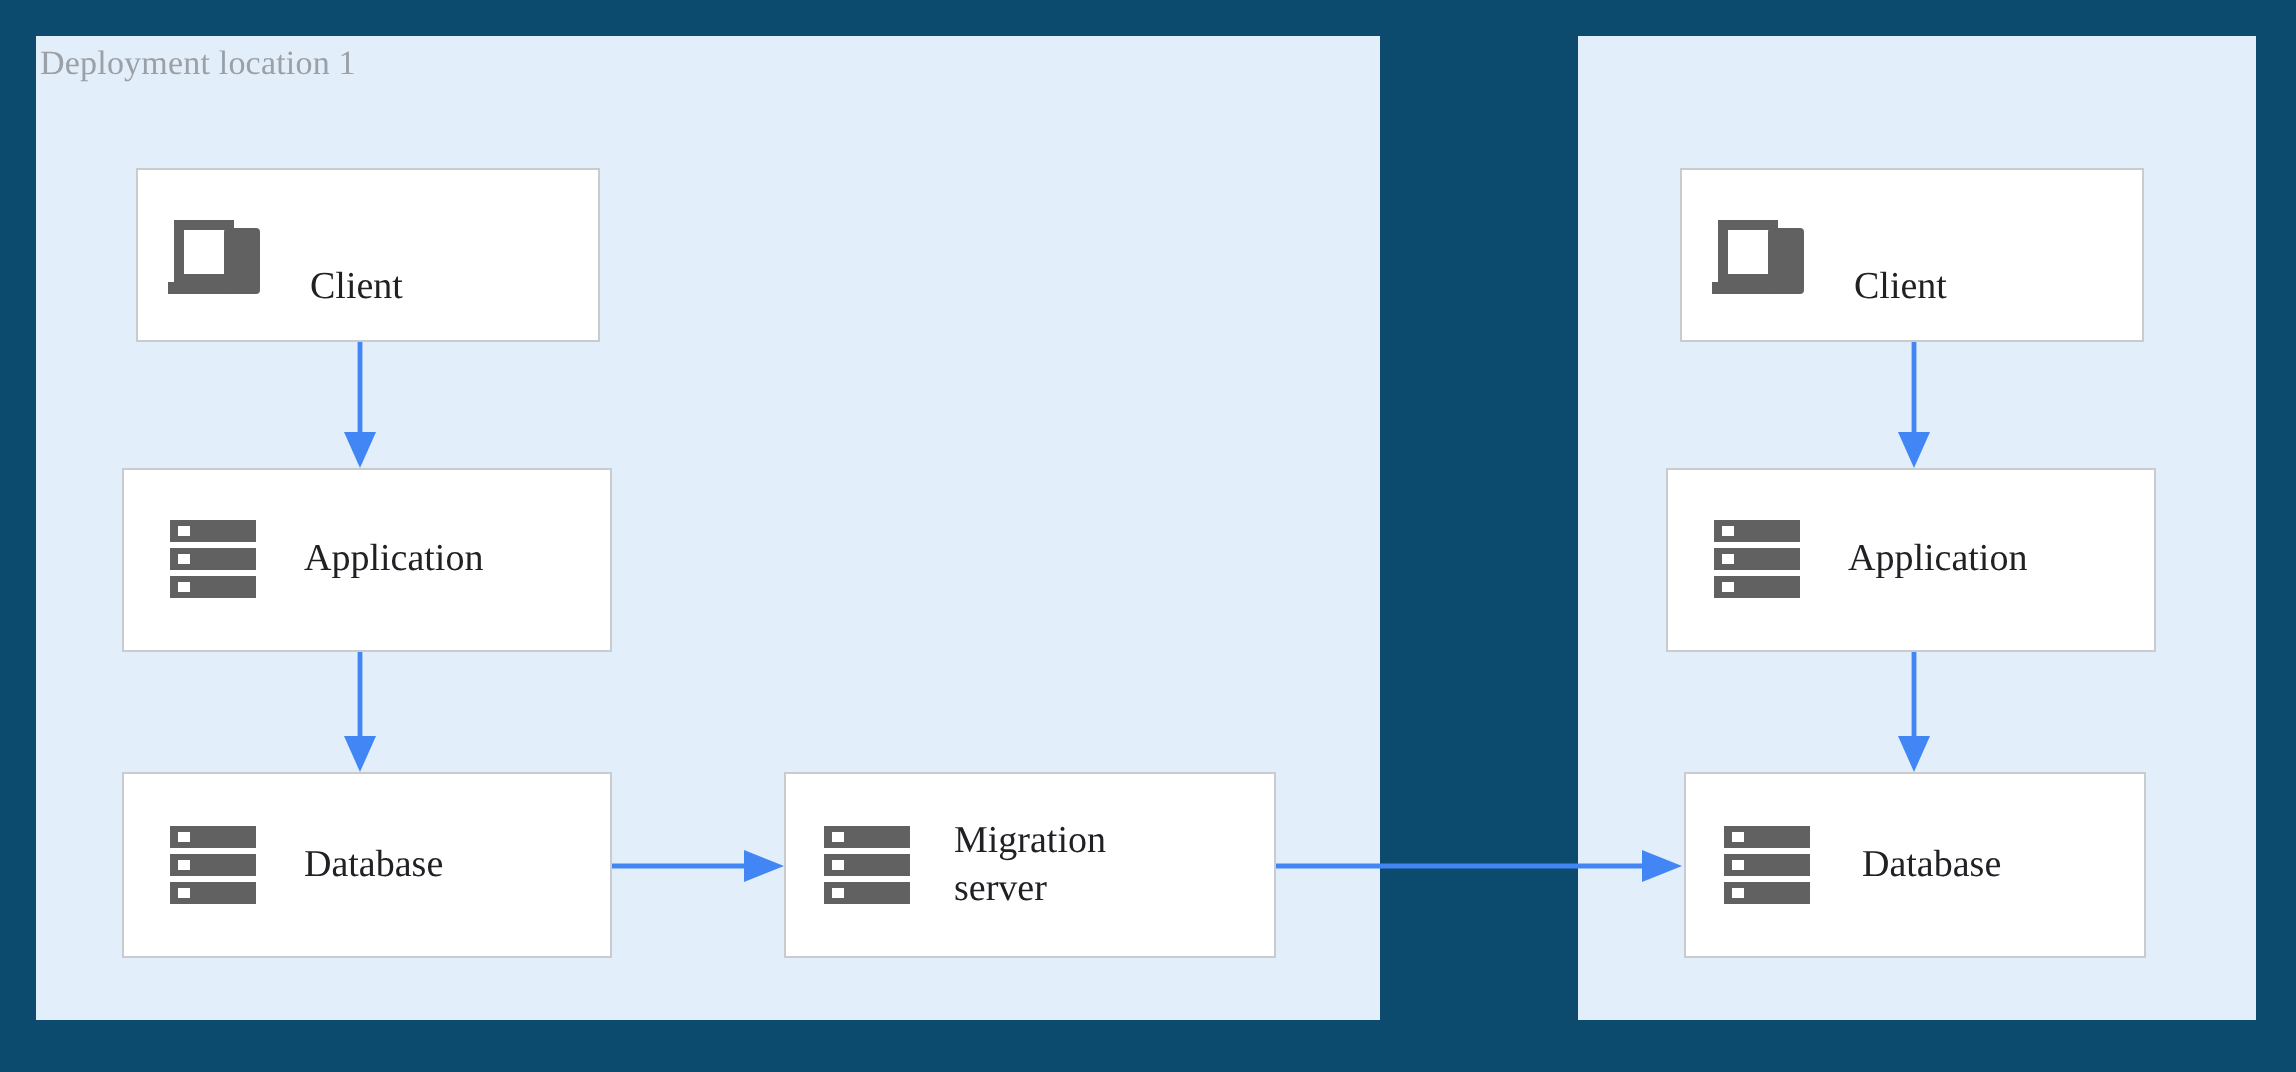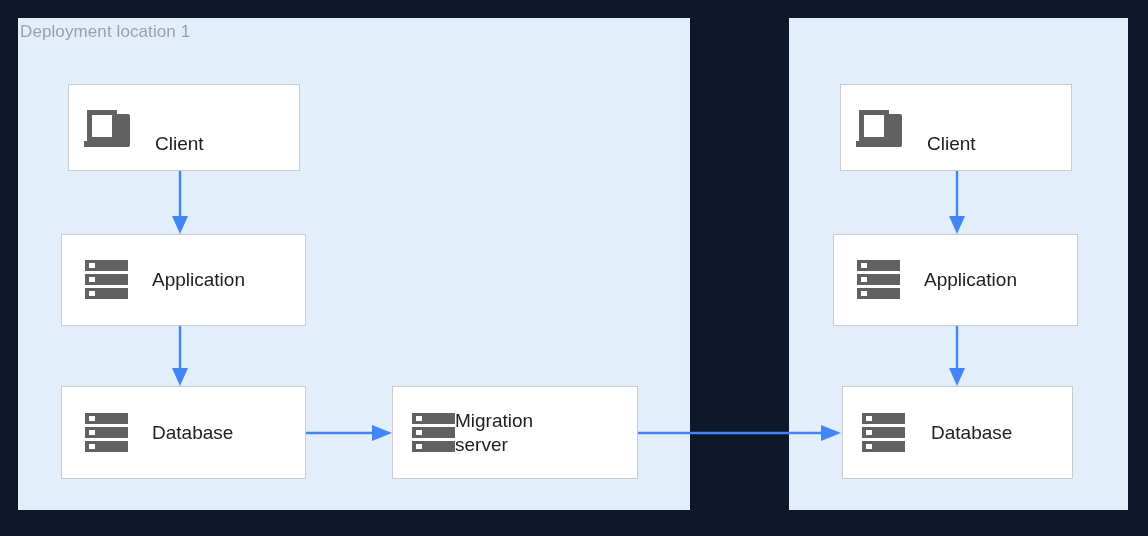--- a/index.html
+++ b/index.html
@@ -9,22 +9,23 @@
     background: #ffffff;
   }
   body {
     font-family: "Liberation Sans", sans-serif;
     -webkit-font-smoothing: antialiased;
   }
   #diagram {
     position: relative;
     width: 1148px;
     height: 536px;
-    background: #0f172a;
+    background: #0c4a6e;
     overflow: hidden;
+    font-family: Liberation Serif, serif;
   }
 
   
   .region {
     position: absolute;
     background: #e3eefb;
     box-sizing: border-box;
   }
   #region-1 { left: 18px;  top: 18px; width: 672px; height: 492px; }
   #region-2 { left: 789px; top: 18px; width: 339px; height: 492px; }
@@ -71,21 +72,21 @@
   #node-client-2   { left: 840px; top: 84px;  width: 232px; height: 87px;  padding-left: 14px; }
   #node-app-2      { left: 833px; top: 234px; width: 245px; height: 92px;  padding-left: 23px; }
   #node-db-2       { left: 842px; top: 386px; width: 231px; height: 93px;  padding-left: 19px; }
 
   #node-client-1 .node-label,
   #node-client-2 .node-label { margin-left: 24px; margin-top: 32px; }
   #node-app-1 .node-label,
   #node-app-2 .node-label,
   #node-db-1 .node-label     { margin-left: 24px; }
   #node-db-2 .node-label     { margin-left: 26px; }
-  #node-migration .node-label{ }
+  #node-migration .node-label{ margin-left: 22px; }
 
   
   .connector {
     position: absolute;
     z-index: 2;
     overflow: visible;
   }
   #conn-client-app-1  { left: 170px; top: 170px; width: 20px;  height: 66px;  }
   #conn-app-db-1      { left: 170px; top: 325px; width: 20px;  height: 63px;  }
   #conn-db-migration  { left: 300px; top: 423px; width: 94px;  height: 20px;  }

